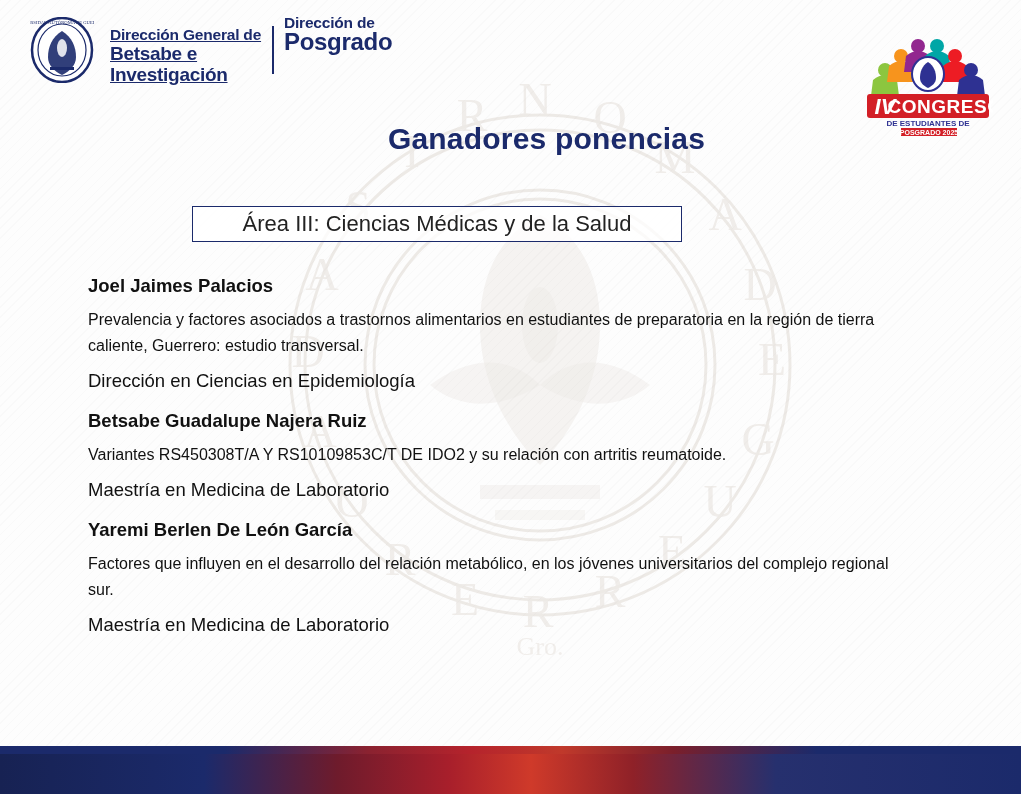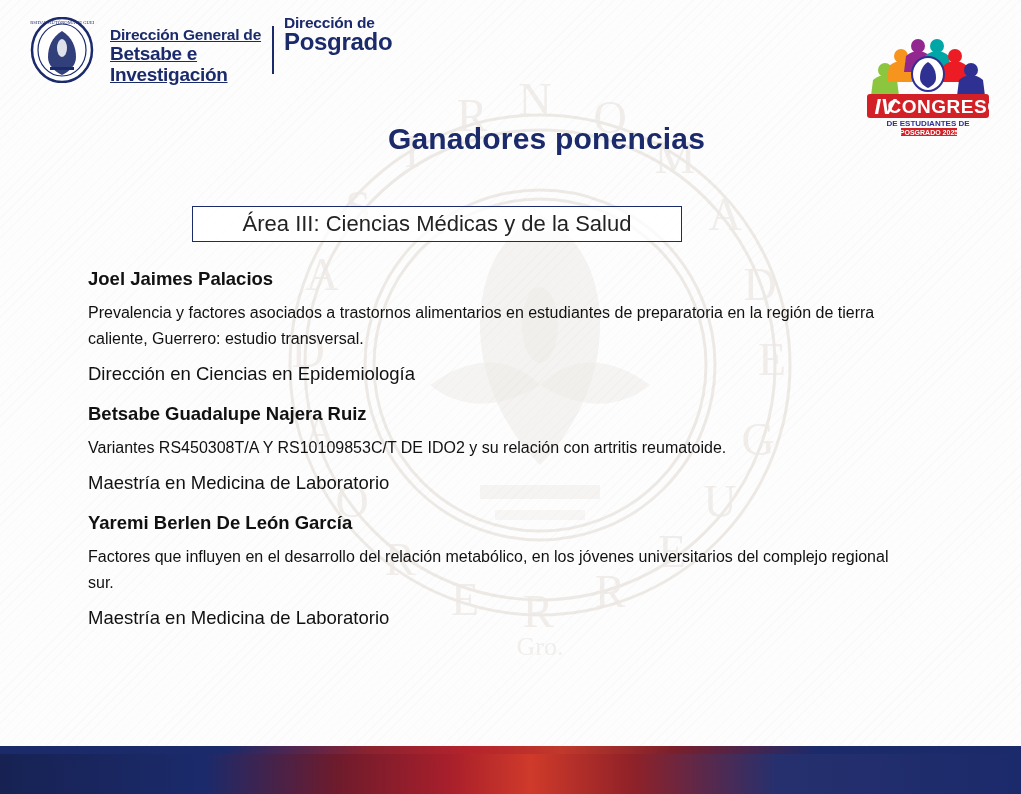--- a/index.html
+++ b/index.html
@@ -148,21 +148,21 @@
   .content {
     position: absolute;
     left: 88px;
     top: 264px;
     width: 810px;
   }
   .winner-name {
     font-size: 18.5px;
     font-weight: bold;
     color: #111111;
-    margin: 2px 0 9px 0;
+    margin: 9px 0 9px 0;
     line-height: 25px;
   }
   .winner-thesis {
     font-size: 16px;
     color: #111111;
     margin: 8px 0 9px 0;
     line-height: 26px;
   }
   .winner-program {
     font-size: 18.5px;

